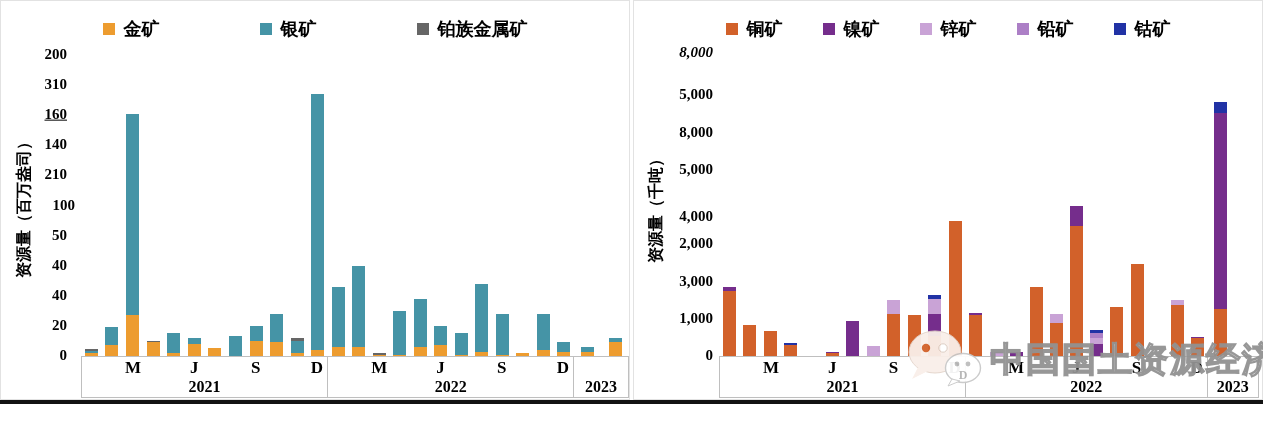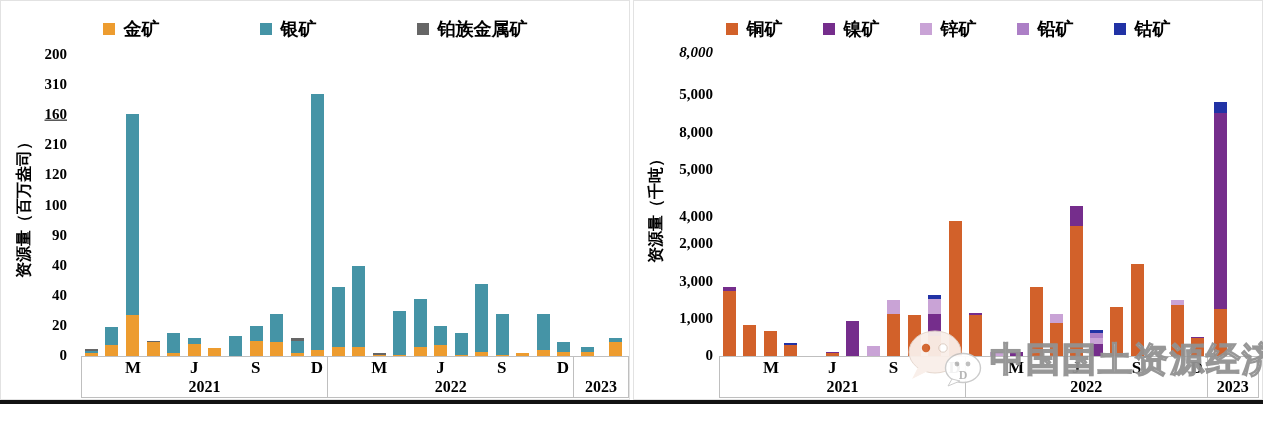--- a/index.html
+++ b/index.html
@@ -52,24 +52,24 @@
           <span class="swatch" style="background: rgb(102, 102, 102);"></span>
           <span class="legend-label">铂族金属矿</span>
         </div>
       </div>
     <div class="ytitle" style="left: 23px; top: 204.5px;">资源量（百万盎司）</div>
     <div class="ticks">
         <div class="tick" style="width: 66px; top: 355px;">0</div>
         <div class="tick" style="width: 66px; top: 324.9px;">20</div>
         <div class="tick" style="width: 66px; top: 294.8px;">40</div>
         <div class="tick" style="width: 66px; top: 264.7px;">40</div>
-        <div class="tick" style="width: 66px; top: 234.6px;">90</div>
-        <div class="tick" style="width: 66px; top: 204.5px;">100</div>
-        <div class="tick" style="width: 66px; top: 174.4px;">120</div>
-        <div class="tick" style="width: 66px; top: 144.3px;">210</div>
+        <div class="tick" style="width: 66px; top: 234.6px;">50</div>
+        <div class="tick" style="width: 66px; top: 204.5px; margin-left: 8px;">100</div>
+        <div class="tick" style="width: 66px; top: 174.4px;">210</div>
+        <div class="tick" style="width: 66px; top: 144.3px;">140</div>
         <div class="tick" style="width: 66px; top: 114.2px; text-decoration: underline;">160</div>
         <div class="tick" style="width: 66px; top: 84.1px;">310</div>
         <div class="tick" style="width: 66px; top: 54px;">200</div>
       </div>
     <div class="plot" style="left: 80px; top: 54px; width: 548px; height: 301px;">
       <div class="ygroup-row">
           <div class="ygroup" style="width: 45.1%;">
             <div class="slot">
               <div class="bar">
                 <div class="seg" style="height: 3.01px; background: rgb(237, 156, 47);"></div>

